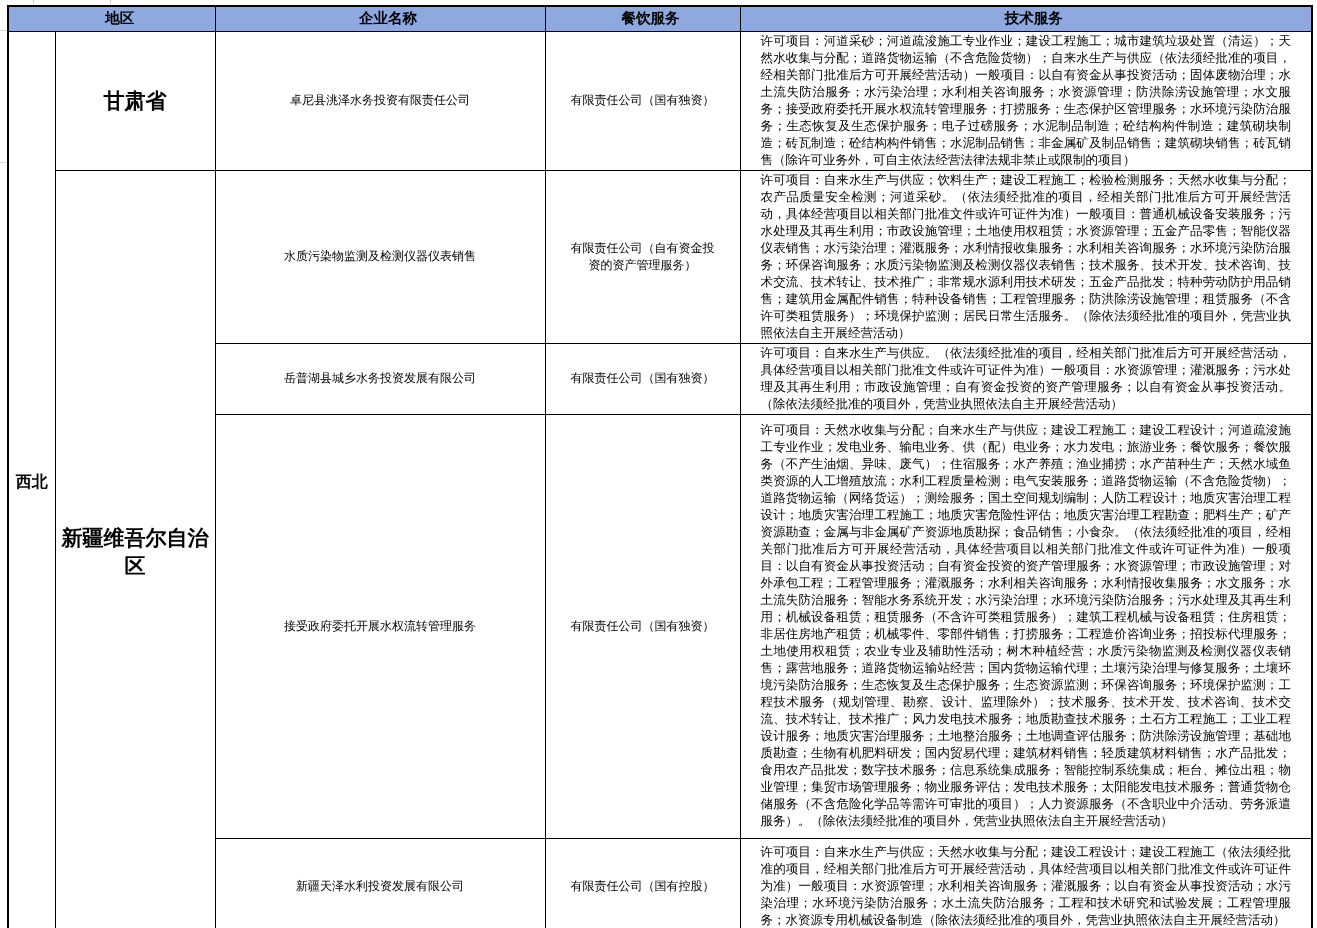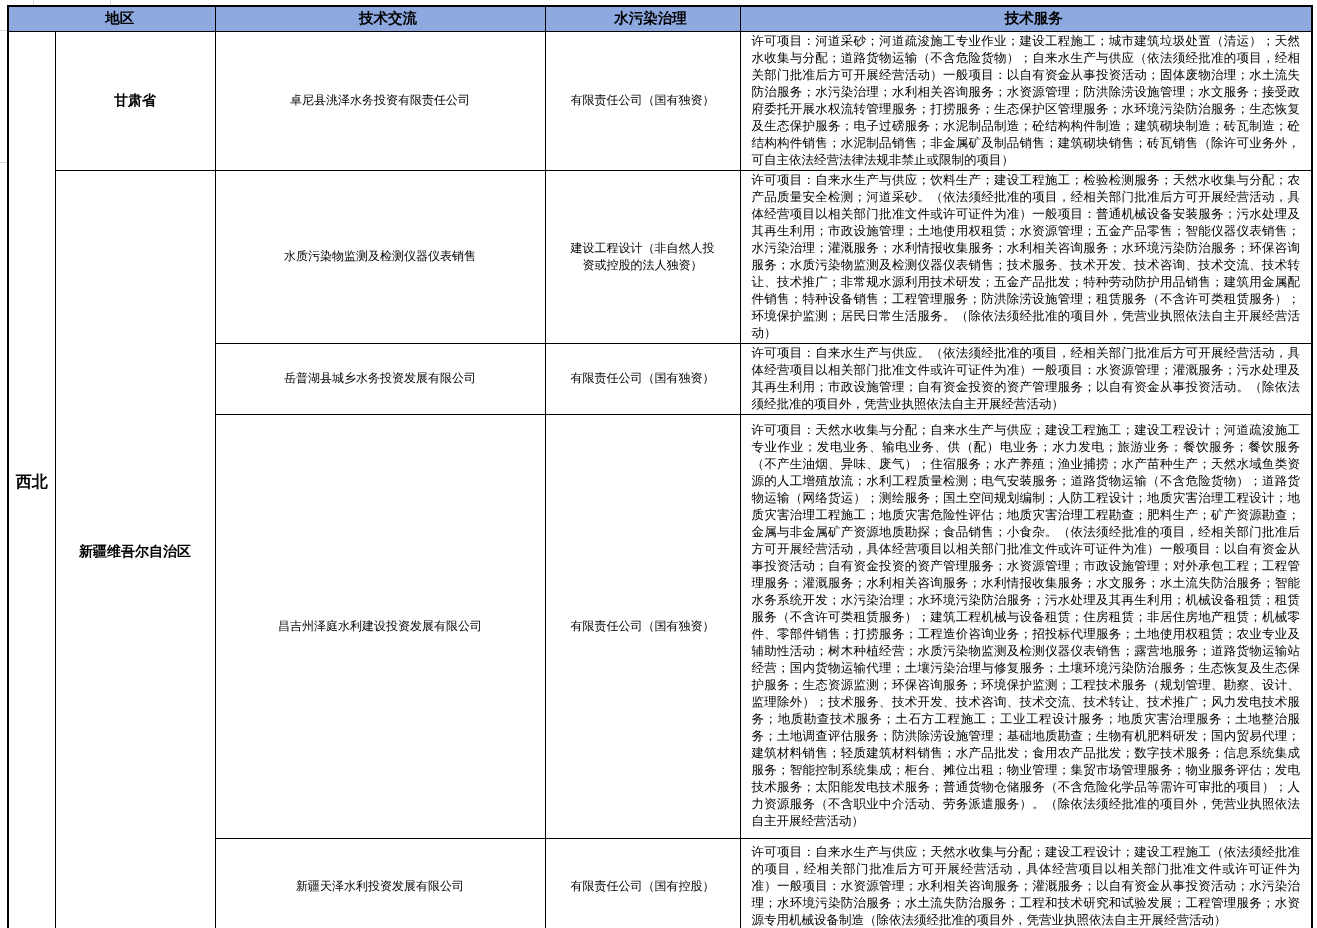--- a/index.html
+++ b/index.html
@@ -41,36 +41,36 @@
   tr.r2 { height:172px; }
   tr.r3 { height:70px; }
   tr.r4 { height:424px; }
   tr.r5 { height:97px; }
 
   td.region {
     font-weight:bold; font-size:16px;
     text-align:center; vertical-align:middle;
   }
   td.province {
-    font-weight:bold; font-size:14px;
+    font-weight:bold; font-size:21px;
     text-align:center; vertical-align:middle;
     padding:0 4px;
   }
   td.cname, td.ctype {
     font-size:12px;
     text-align:center; vertical-align:middle;
     padding:2px 20px;
     margin-top:24px;
   }
   td.scope {
     font-size:12.5px;
     line-height:17px;
     text-align:justify;
     vertical-align:middle;
-    padding:1px 11px;
+    padding:1px 20px;
   }
 </style>
 </head>
 <body>
 
 <div class="gridline gl-v1"></div>
 <div class="gridline gl-v2"></div>
 <div class="gridline gl-h1"></div>
 <div class="gridline gl-h2"></div>
 
@@ -78,46 +78,46 @@
   <colgroup>
     <col style="width:47px">
     <col style="width:160px">
     <col style="width:330px">
     <col style="width:195px">
     <col style="width:572px">
   </colgroup>
   <thead>
     <tr>
       <th colspan="2">地区</th>
-      <th>技术交流</th>
-      <th>水污染治理</th>
+      <th>企业名称</th>
+      <th>餐饮服务</th>
       <th>技术服务</th>
     </tr>
   </thead>
   <tbody>
     <tr class="r1">
       <td class="region" rowspan="5">西北</td>
       <td class="province">甘肃省</td>
       <td class="cname">卓尼县洮泽水务投资有限责任公司</td>
       <td class="ctype">有限责任公司（国有独资）</td>
       <td class="scope">许可项目：河道采砂；河道疏浚施工专业作业；建设工程施工；城市建筑垃圾处置（清运）；天然水收集与分配；道路货物运输（不含危险货物）；自来水生产与供应（依法须经批准的项目，经相关部门批准后方可开展经营活动）一般项目：以自有资金从事投资活动；固体废物治理；水土流失防治服务；水污染治理；水利相关咨询服务；水资源管理；防洪除涝设施管理；水文服务；接受政府委托开展水权流转管理服务；打捞服务；生态保护区管理服务；水环境污染防治服务；生态恢复及生态保护服务；电子过磅服务；水泥制品制造；砼结构构件制造；建筑砌块制造；砖瓦制造；砼结构构件销售；水泥制品销售；非金属矿及制品销售；建筑砌块销售；砖瓦销售（除许可业务外，可自主依法经营法律法规非禁止或限制的项目）</td>
     </tr>
     <tr class="r2">
       <td class="province" rowspan="4">新疆维吾尔自治区</td>
       <td class="cname">水质污染物监测及检测仪器仪表销售</td>
-      <td class="ctype">建设工程设计（非自然人投资或控股的法人独资）</td>
+      <td class="ctype">有限责任公司（自有资金投资的资产管理服务）</td>
       <td class="scope">许可项目：自来水生产与供应；饮料生产；建设工程施工；检验检测服务；天然水收集与分配；农产品质量安全检测；河道采砂。（依法须经批准的项目，经相关部门批准后方可开展经营活动，具体经营项目以相关部门批准文件或许可证件为准）一般项目：普通机械设备安装服务；污水处理及其再生利用；市政设施管理；土地使用权租赁；水资源管理；五金产品零售；智能仪器仪表销售；水污染治理；灌溉服务；水利情报收集服务；水利相关咨询服务；水环境污染防治服务；环保咨询服务；水质污染物监测及检测仪器仪表销售；技术服务、技术开发、技术咨询、技术交流、技术转让、技术推广；非常规水源利用技术研发；五金产品批发；特种劳动防护用品销售；建筑用金属配件销售；特种设备销售；工程管理服务；防洪除涝设施管理；租赁服务（不含许可类租赁服务）；环境保护监测；居民日常生活服务。（除依法须经批准的项目外，凭营业执照依法自主开展经营活动）</td>
     </tr>
     <tr class="r3">
       <td class="cname">岳普湖县城乡水务投资发展有限公司</td>
       <td class="ctype">有限责任公司（国有独资）</td>
       <td class="scope">许可项目：自来水生产与供应。（依法须经批准的项目，经相关部门批准后方可开展经营活动，具体经营项目以相关部门批准文件或许可证件为准）一般项目：水资源管理；灌溉服务；污水处理及其再生利用；市政设施管理；自有资金投资的资产管理服务；以自有资金从事投资活动。（除依法须经批准的项目外，凭营业执照依法自主开展经营活动）</td>
     </tr>
     <tr class="r4">
-      <td class="cname">昌吉州泽庭水利建设投资发展有限公司</td>
+      <td class="cname">接受政府委托开展水权流转管理服务</td>
       <td class="ctype">有限责任公司（国有独资）</td>
       <td class="scope">许可项目：天然水收集与分配；自来水生产与供应；建设工程施工；建设工程设计；河道疏浚施工专业作业；发电业务、输电业务、供（配）电业务；水力发电；旅游业务；餐饮服务；餐饮服务（不产生油烟、异味、废气）；住宿服务；水产养殖；渔业捕捞；水产苗种生产；天然水域鱼类资源的人工增殖放流；水利工程质量检测；电气安装服务；道路货物运输（不含危险货物）；道路货物运输（网络货运）；测绘服务；国土空间规划编制；人防工程设计；地质灾害治理工程设计；地质灾害治理工程施工；地质灾害危险性评估；地质灾害治理工程勘查；肥料生产；矿产资源勘查；金属与非金属矿产资源地质勘探；食品销售；小食杂。（依法须经批准的项目，经相关部门批准后方可开展经营活动，具体经营项目以相关部门批准文件或许可证件为准）一般项目：以自有资金从事投资活动；自有资金投资的资产管理服务；水资源管理；市政设施管理；对外承包工程；工程管理服务；灌溉服务；水利相关咨询服务；水利情报收集服务；水文服务；水土流失防治服务；智能水务系统开发；水污染治理；水环境污染防治服务；污水处理及其再生利用；机械设备租赁；租赁服务（不含许可类租赁服务）；建筑工程机械与设备租赁；住房租赁；非居住房地产租赁；机械零件、零部件销售；打捞服务；工程造价咨询业务；招投标代理服务；土地使用权租赁；农业专业及辅助性活动；树木种植经营；水质污染物监测及检测仪器仪表销售；露营地服务；道路货物运输站经营；国内货物运输代理；土壤污染治理与修复服务；土壤环境污染防治服务；生态恢复及生态保护服务；生态资源监测；环保咨询服务；环境保护监测；工程技术服务（规划管理、勘察、设计、监理除外）；技术服务、技术开发、技术咨询、技术交流、技术转让、技术推广；风力发电技术服务；地质勘查技术服务；土石方工程施工；工业工程设计服务；地质灾害治理服务；土地整治服务；土地调查评估服务；防洪除涝设施管理；基础地质勘查；生物有机肥料研发；国内贸易代理；建筑材料销售；轻质建筑材料销售；水产品批发；食用农产品批发；数字技术服务；信息系统集成服务；智能控制系统集成；柜台、摊位出租；物业管理；集贸市场管理服务；物业服务评估；发电技术服务；太阳能发电技术服务；普通货物仓储服务（不含危险化学品等需许可审批的项目）；人力资源服务（不含职业中介活动、劳务派遣服务）。（除依法须经批准的项目外，凭营业执照依法自主开展经营活动）</td>
     </tr>
     <tr class="r5">
       <td class="cname">新疆天泽水利投资发展有限公司</td>
       <td class="ctype">有限责任公司（国有控股）</td>
       <td class="scope">许可项目：自来水生产与供应；天然水收集与分配；建设工程设计；建设工程施工（依法须经批准的项目，经相关部门批准后方可开展经营活动，具体经营项目以相关部门批准文件或许可证件为准）一般项目：水资源管理；水利相关咨询服务；灌溉服务；以自有资金从事投资活动；水污染治理；水环境污染防治服务；水土流失防治服务；工程和技术研究和试验发展；工程管理服务；水资源专用机械设备制造（除依法须经批准的项目外，凭营业执照依法自主开展经营活动）</td>
     </tr>
   </tbody>
 </table>

